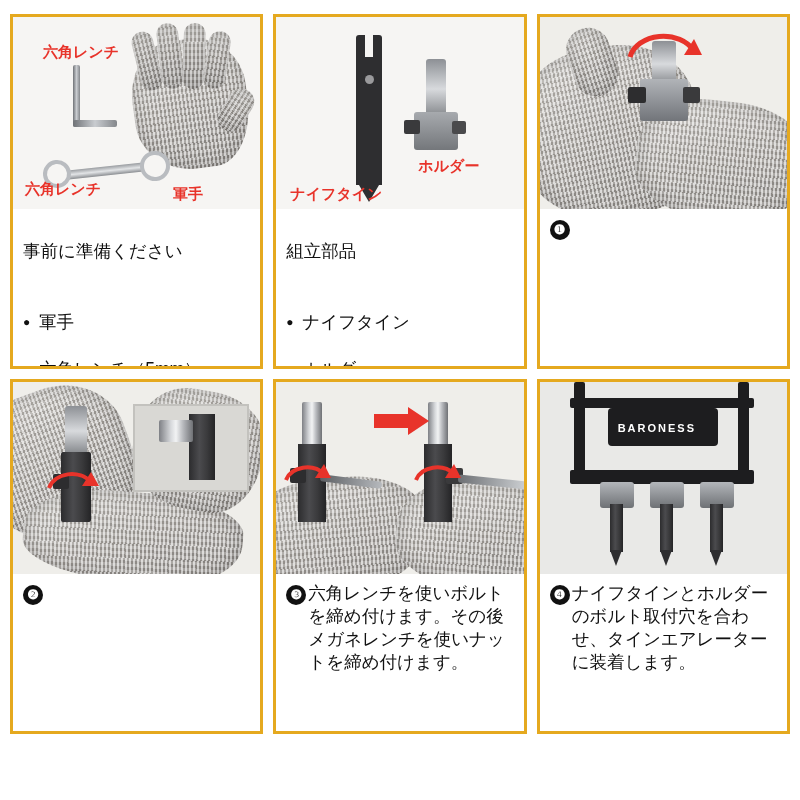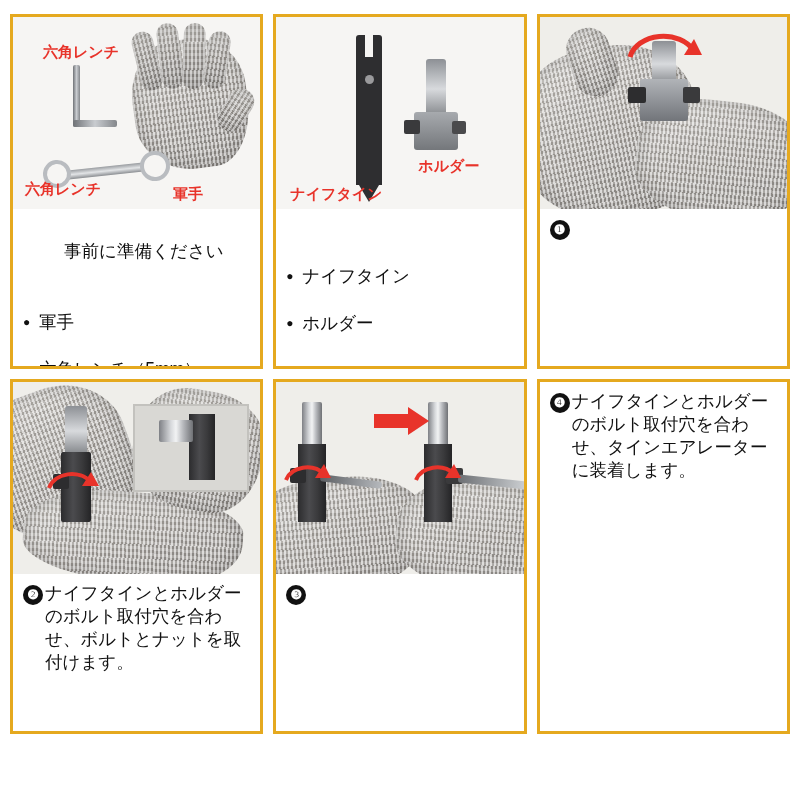--- a/index.html
+++ b/index.html
@@ -62,21 +62,20 @@
   .caption {
     flex: 1;
     padding: 8px 8px 6px 10px;
     font-size: 17.5px;
     line-height: 1.32;
     color: #111111;
     white-space: pre-line;
   }
   .caption .lead {
     display: block;
-    margin-left: 41px;
   }
   .bullets {
     margin: 2px 0 0 0;
     padding: 0;
     list-style: none;
   }
   .bullets li {
     position: relative;
     padding-left: 16px;
     line-height: 1.35;
@@ -219,20 +218,21 @@
         <div class="holder-body" style="left:150px; top:42px; width:20px; height:60px;"></div>
         <div style="position:absolute; left:138px; top:95px; width:44px; height:38px; background:linear-gradient(180deg,#a7aaae,#74777b); border-radius:3px;"></div>
         <div style="position:absolute; left:128px; top:103px; width:16px; height:14px; background:#3a3a3c; border-radius:2px;"></div>
         <div style="position:absolute; left:176px; top:104px; width:14px; height:13px; background:#4a4a4c; border-radius:2px;"></div>
 
         <div class="lbl" style="left:14px; top:168px;">ナイフタイン</div>
         <div class="lbl" style="left:142px; top:140px;">ホルダー</div>
       </div>
 
       <div class="caption">
+        <span class="lead">組立部品</span>
         <ul class="bullets">
           <li>ナイフタイン</li>
           <li>ホルダー</li>
         </ul>
       </div>
     </div>
 
     <div class="card">
       <div class="photo">
         <div class="ph-bg-grey"></div>
@@ -272,21 +272,20 @@
         <div class="metal" style="left:146px; top:38px; width:34px; height:22px;"></div>
 
         <svg class="arrow-red" style="left:28px; top:76px;" width="60" height="44" viewBox="0 0 60 44">
           <path d="M8 30 A24 20 0 0 1 50 24" stroke="#e8332a" stroke-width="4" fill="none"></path>
           <polygon points="50,14 58,28 41,28" fill="#e8332a"></polygon>
         </svg>
       </div>
 
       <div class="caption numcap">
         <span class="numbadge">❷</span>
-        <span class="numtext">ナイフタインとホルダーのボルト取付穴を合わせ、ボルトとナットを取付けます。</span>
       </div>
     </div>
 
     <div class="card">
       <div class="photo">
         <div class="ph-bg-grey"></div>
         <div class="glove" style="left:-30px; top:96px; width:180px; height:110px; transform:rotate(-6deg);"></div>
         <div class="glove" style="left:120px; top:100px; width:180px; height:110px; transform:rotate(5deg);"></div>
 
         <div class="metal" style="left:26px; top:20px; width:20px; height:46px;"></div>
@@ -308,24 +307,46 @@
           <polygon points="44,12 51,26 35,26" fill="#e8332a"></polygon>
         </svg>
 
         <svg class="arrow-red" style="left:98px; top:24px;" width="56" height="30" viewBox="0 0 56 30">
           <polygon points="0,8 34,8 34,1 55,15 34,29 34,22 0,22" fill="#e8332a"></polygon>
         </svg>
       </div>
 
       <div class="caption numcap">
         <span class="numbadge">❸</span>
-      </div>
-    </div>
-
-    <div class="card">
+        <span class="numtext">六角レンチを使いボルトを締め付けます。その後メガネレンチを使いナットを締め付けます。</span>
+      </div>
+    </div>
+
+    <div class="card">
+      <div class="photo">
+        <div class="ph-bg-dark"></div>
+
+        <div class="frame-bar" style="left:34px; top:0px; width:11px; height:96px;"></div>
+        <div class="frame-bar" style="left:198px; top:0px; width:11px; height:96px;"></div>
+        <div class="frame-bar" style="left:30px; top:16px; width:184px; height:10px;"></div>
+        <div class="frame-bar" style="left:30px; top:88px; width:184px; height:14px;"></div>
+        <div class="frame-bar" style="left:68px; top:26px; width:110px; height:38px; border-radius:4px;"></div>
+        <div class="baroness" style="left:78px; top:40px;">BARONESS</div>
+
+        <div style="position:absolute; left:60px; top:100px; width:34px; height:26px; background:linear-gradient(180deg,#b3b6ba,#6e7175); border-radius:3px;"></div>
+        <div style="position:absolute; left:110px; top:100px; width:34px; height:26px; background:linear-gradient(180deg,#b3b6ba,#6e7175); border-radius:3px;"></div>
+        <div style="position:absolute; left:160px; top:100px; width:34px; height:26px; background:linear-gradient(180deg,#b3b6ba,#6e7175); border-radius:3px;"></div>
+
+        <div class="blade" style="left:70px; top:122px; width:13px; height:48px;"></div>
+        <div style="position:absolute; left:70px; top:168px; width:0; height:0; border-left:6.5px solid transparent; border-right:6.5px solid transparent; border-top:16px solid #2e2e30;"></div>
+        <div class="blade" style="left:120px; top:122px; width:13px; height:48px;"></div>
+        <div style="position:absolute; left:120px; top:168px; width:0; height:0; border-left:6.5px solid transparent; border-right:6.5px solid transparent; border-top:16px solid #2e2e30;"></div>
+        <div class="blade" style="left:170px; top:122px; width:13px; height:48px;"></div>
+        <div style="position:absolute; left:170px; top:168px; width:0; height:0; border-left:6.5px solid transparent; border-right:6.5px solid transparent; border-top:16px solid #2e2e30;"></div>
+      </div>
 
       <div class="caption numcap">
         <span class="numbadge">❹</span>
         <span class="numtext">ナイフタインとホルダーのボルト取付穴を合わせ、タインエアレーターに装着します。</span>
       </div>
     </div>
 
   </div>
 </div>
 

